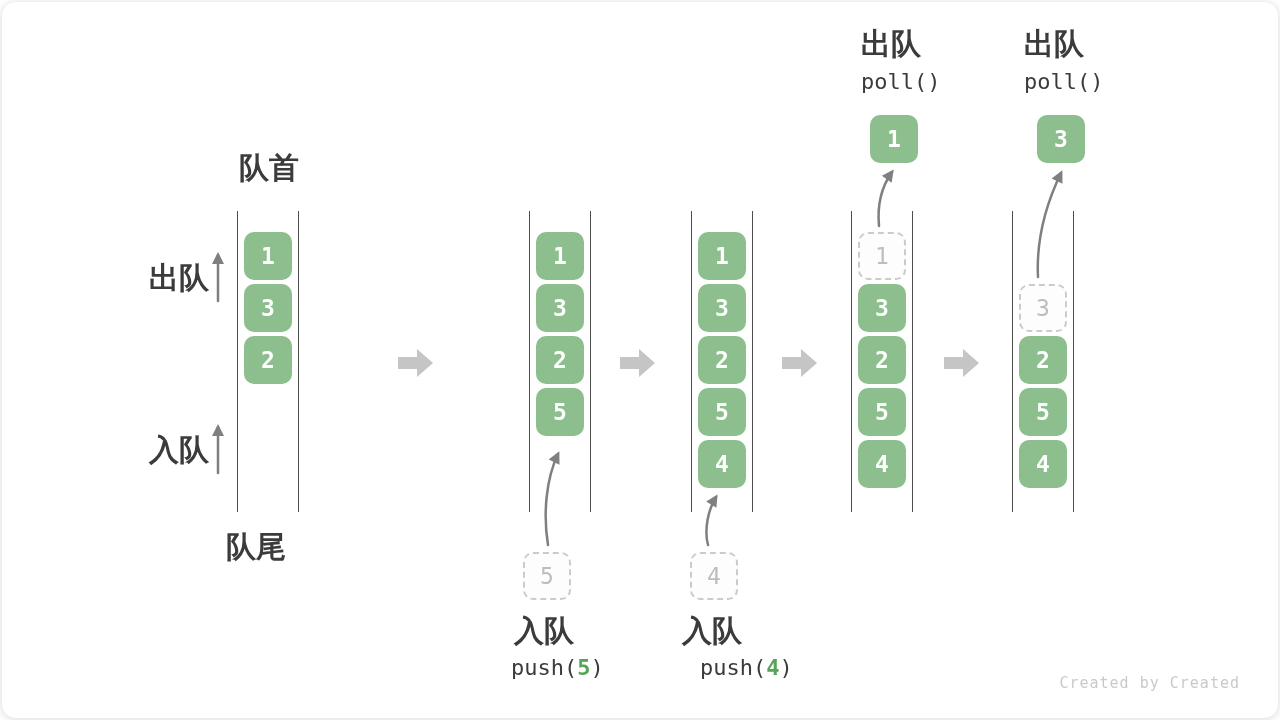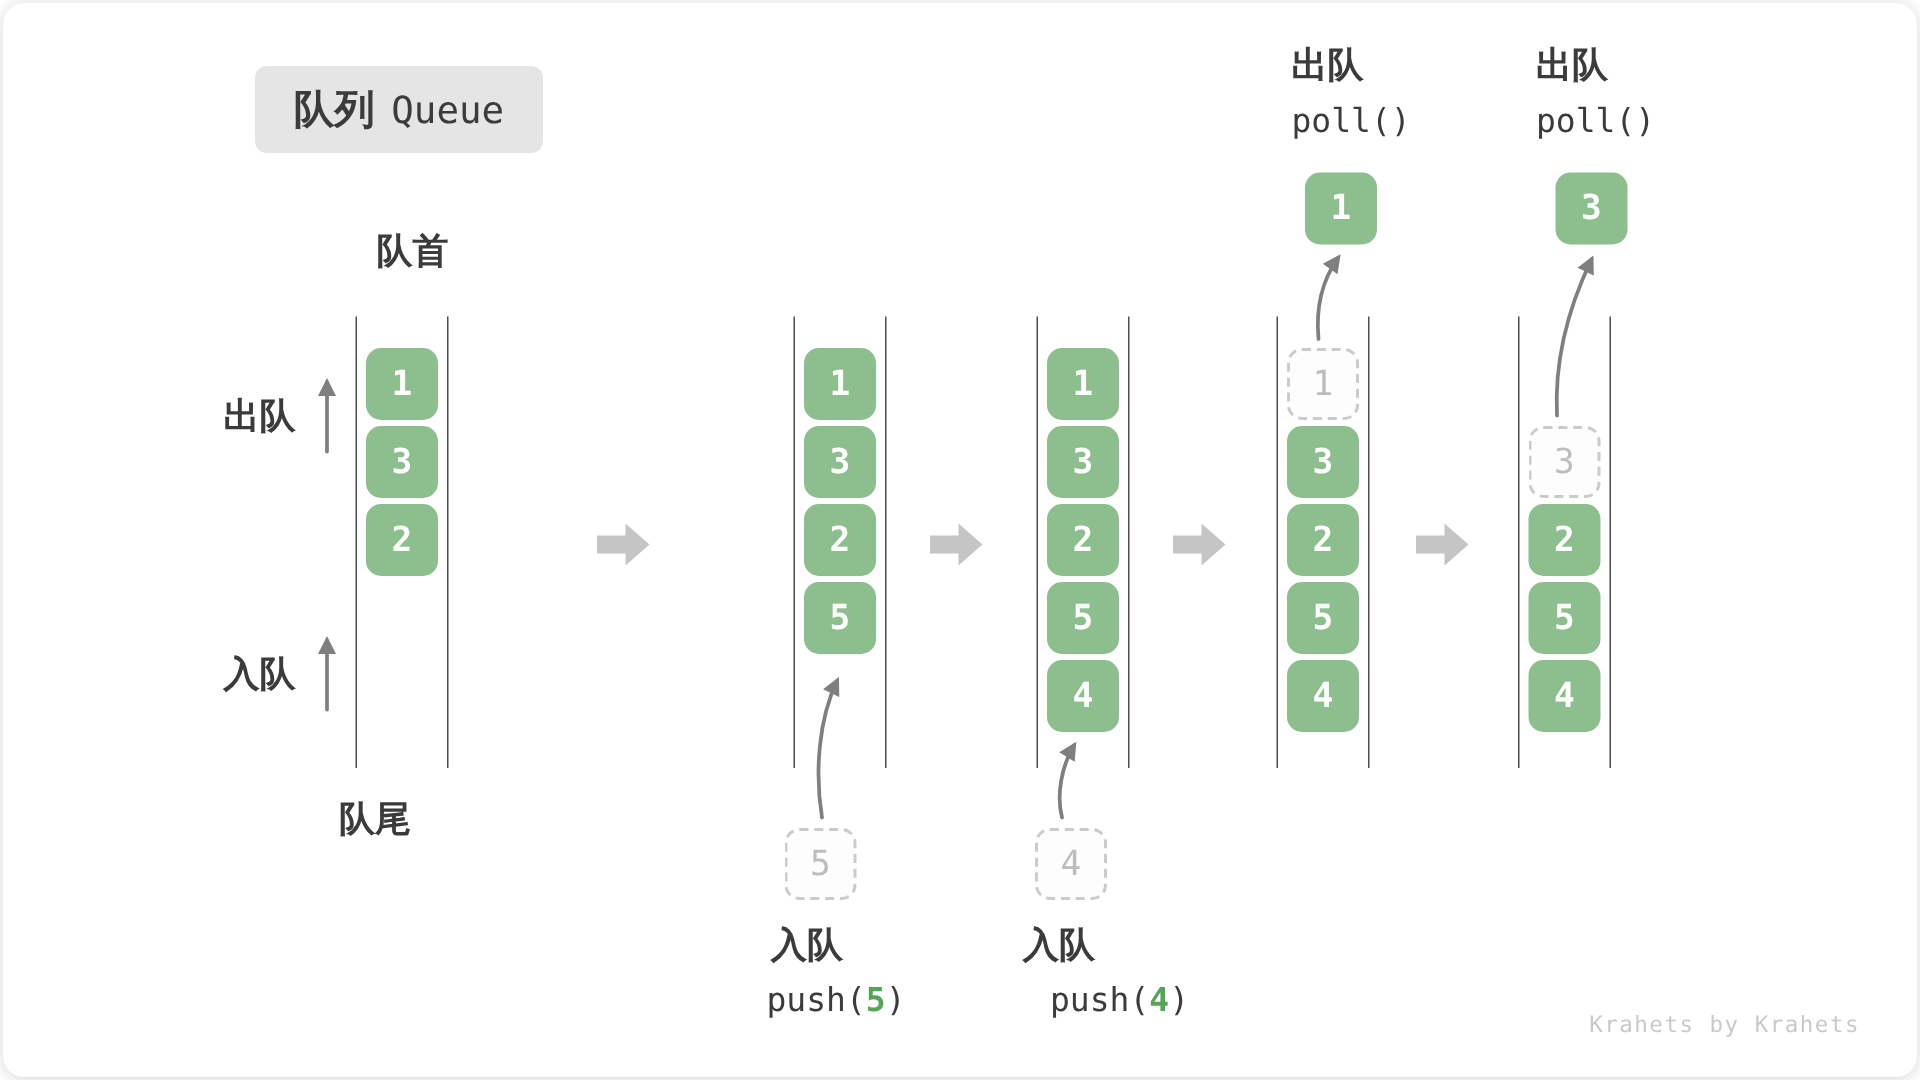--- a/index.html
+++ b/index.html
@@ -5,21 +5,21 @@
   html,body{margin:0;padding:0;background:#ffffff;}
   .canvas{position:relative;width:1280px;height:720px;overflow:hidden;
           font-family:"Liberation Sans",sans-serif;}
   .card{position:absolute;inset:2px;border-radius:14px;background:#ffffff;
         box-shadow:0 1px 10px rgba(0,0,0,0.16);}
   .title-box{position:absolute;left:170px;top:44px;width:192px;height:58px;
         background:var(--title-bg,#E5E5E5);border-radius:8px;
         display:flex;align-items:center;justify-content:center;gap:11px;}
   .title-zh{font-size:27px;font-weight:700;color:var(--text,#3B3B3B);}
   .title-en{font-family:"DejaVu Sans Mono",monospace;font-size:25px;color:var(--text,#3B3B3B);}
-  .zh-label{position:absolute;font-size:24px;font-weight:600;color:var(--text,#3B3B3B);
+  .zh-label{position:absolute;font-size:30px;font-weight:600;color:var(--text,#3B3B3B);
         line-height:26px;white-space:nowrap;}
   .code{position:absolute;font-family:"DejaVu Sans Mono",monospace;font-size:22px;
         color:var(--text,#3B3B3B);line-height:27px;white-space:nowrap;}
   .code .arg{color:var(--accent-green,#56A456);font-weight:bold;}
   .channel{position:absolute;top:211px;width:62px;height:301px;box-sizing:border-box;
         border-left:1.5px solid var(--wall,#4D4D4D);
         border-right:1.5px solid var(--wall,#4D4D4D);}
   .block{position:absolute;width:48px;height:48px;border-radius:10px;box-sizing:border-box;
         background:var(--block-green,#8DBE8D);color:var(--block-text,#FFFFFF);
         font-family:"DejaVu Sans Mono",monospace;font-size:23px;font-weight:bold;
@@ -40,24 +40,20 @@
   <div class="card"></div>
 
   <svg width="0" height="0" style="position:absolute">
     <defs>
       <marker id="ah" markerUnits="userSpaceOnUse" markerWidth="14" markerHeight="14" refX="10" refY="7" orient="auto">
         <path d="M1 1 L13 7 L1 13 Z" fill="#7F7F7F"></path>
       </marker>
     </defs>
   </svg>
 
-  <div class="title-box">
-    <span class="title-zh">队列</span>
-    <span class="title-en">Queue</span>
-  </div>
 
   <div class="zh-label" style="left:237px;top:155px;width:62px;text-align:right">队首</div>
   <div class="zh-label" style="left:226px;top:534px;width:62px;text-align:left">队尾</div>
   <div class="zh-label" style="left:149px;top:265px">出队</div>
   <div class="zh-label" style="left:149px;top:437px">入队</div>
   <svg class="arrow-svg" style="left:210px;top:243px" width="16" height="62">
     <path class="thin" d="M8 58 L8 12" marker-end="url(#ah)"></path>
   </svg>
   <svg class="arrow-svg" style="left:210px;top:415px" width="16" height="62">
     <path class="thin" d="M8 58 L8 12" marker-end="url(#ah)"></path>
@@ -129,14 +125,14 @@
     <path class="thin" d="M9 64 C 7 42, 12 24, 22 10" marker-end="url(#ah)"></path>
   </svg>
 
   <div class="zh-label" style="left:1024px;top:31px">出队</div>
   <div class="code" style="left:1024px;top:68px">poll()</div>
   <div class="block" style="left:1037px;top:115px">3</div>
   <svg class="arrow-svg" style="left:1030px;top:162px" width="38" height="120">
     <path class="thin" d="M8 115 C 6 75, 18 38, 31 11" marker-end="url(#ah)"></path>
   </svg>
 
-  <div class="watermark">Krahets by Krahets</div>
+  <div class="watermark">Created by Created</div>
 </div>
 
 </body></html>

